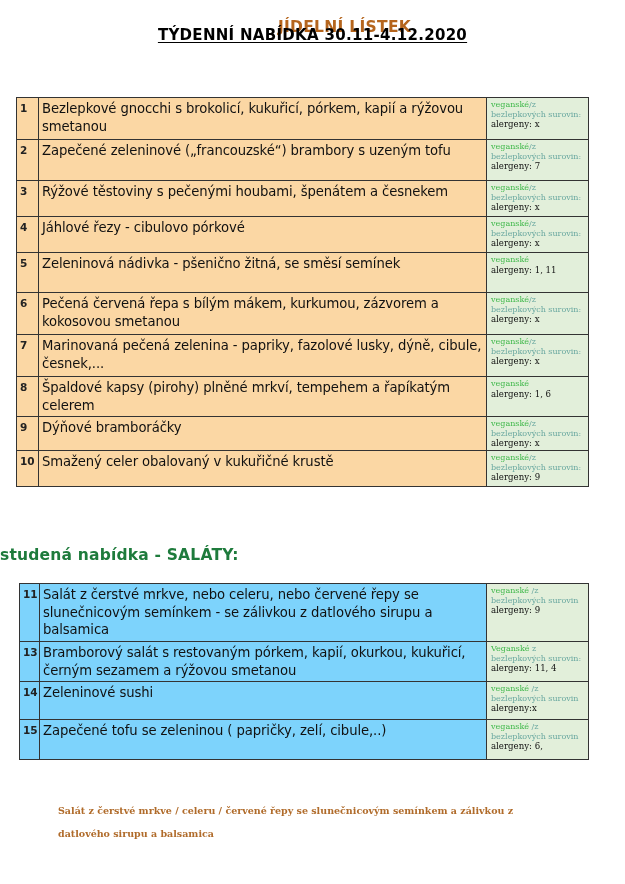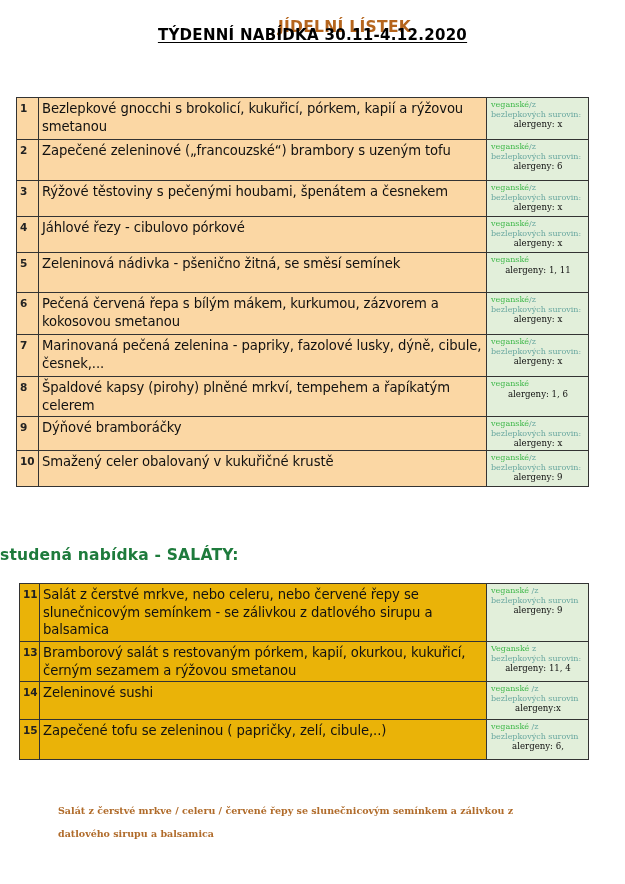--- a/index.html
+++ b/index.html
@@ -50,21 +50,21 @@
       left: 16px;
       top: 97px;
       width: 572px;
     }
     #cold-table {
       left: 19px;
       top: 583px;
       width: 569px;
     }
     #hot-table td.num, #hot-table td.dish { background: #fbd7a4; }
-    #cold-table td.num, #cold-table td.dish { background: #eab308; }
+    #cold-table td.num, #cold-table td.dish { background: #7dd3fc; }
     td.info { background: #e2efda; }
     td.num {
       font-family: "DejaVu Sans", sans-serif;
       font-size: 10.5px;
       font-weight: bold;
       color: #222;
       padding: 4px 0 0 3px !important;
     }
     td.dish {
       font-family: "DejaVu Sans", sans-serif;
@@ -81,21 +81,20 @@
     .tags {
       font-size: 8px;
       line-height: 9.5px;
       color: #6aa8a0;
     }
     .tag-vegan { color: #3fb84a; text-align: right; }
     .allergens {
       font-size: 8.6px;
       line-height: 11px;
       color: #111;
-      text-align: center;
     }
     .section-title {
       position: absolute;
       top: 546px;
       left: 0;
       width: 625px;
       text-align: left;
       font-family: "DejaVu Sans", sans-serif;
       font-weight: bold;
       font-size: 15.5px;
@@ -133,21 +132,21 @@
         <td class="info">
           <div class="tags"><span class="tag-vegan">veganské</span><span>/</span><span>z bezlepkových surovin:</span></div>
           <div class="allergens">alergeny: x</div>
         </td>
       </tr>
       <tr style="height: 41px;">
         <td class="num">2</td>
         <td class="dish">Zapečené zeleninové („francouzské“) brambory s uzeným tofu</td>
         <td class="info">
           <div class="tags"><span class="tag-vegan">veganské</span><span>/</span><span>z bezlepkových surovin:</span></div>
-          <div class="allergens">alergeny: 6</div>
+          <div class="allergens">alergeny: 7</div>
         </td>
       </tr>
       <tr style="height: 36px;">
         <td class="num">3</td>
         <td class="dish">Rýžové těstoviny s pečenými houbami, špenátem a česnekem</td>
         <td class="info">
           <div class="tags"><span class="tag-vegan">veganské</span><span>/</span><span>z bezlepkových surovin:</span></div>
           <div class="allergens">alergeny: x</div>
         </td>
       </tr>

